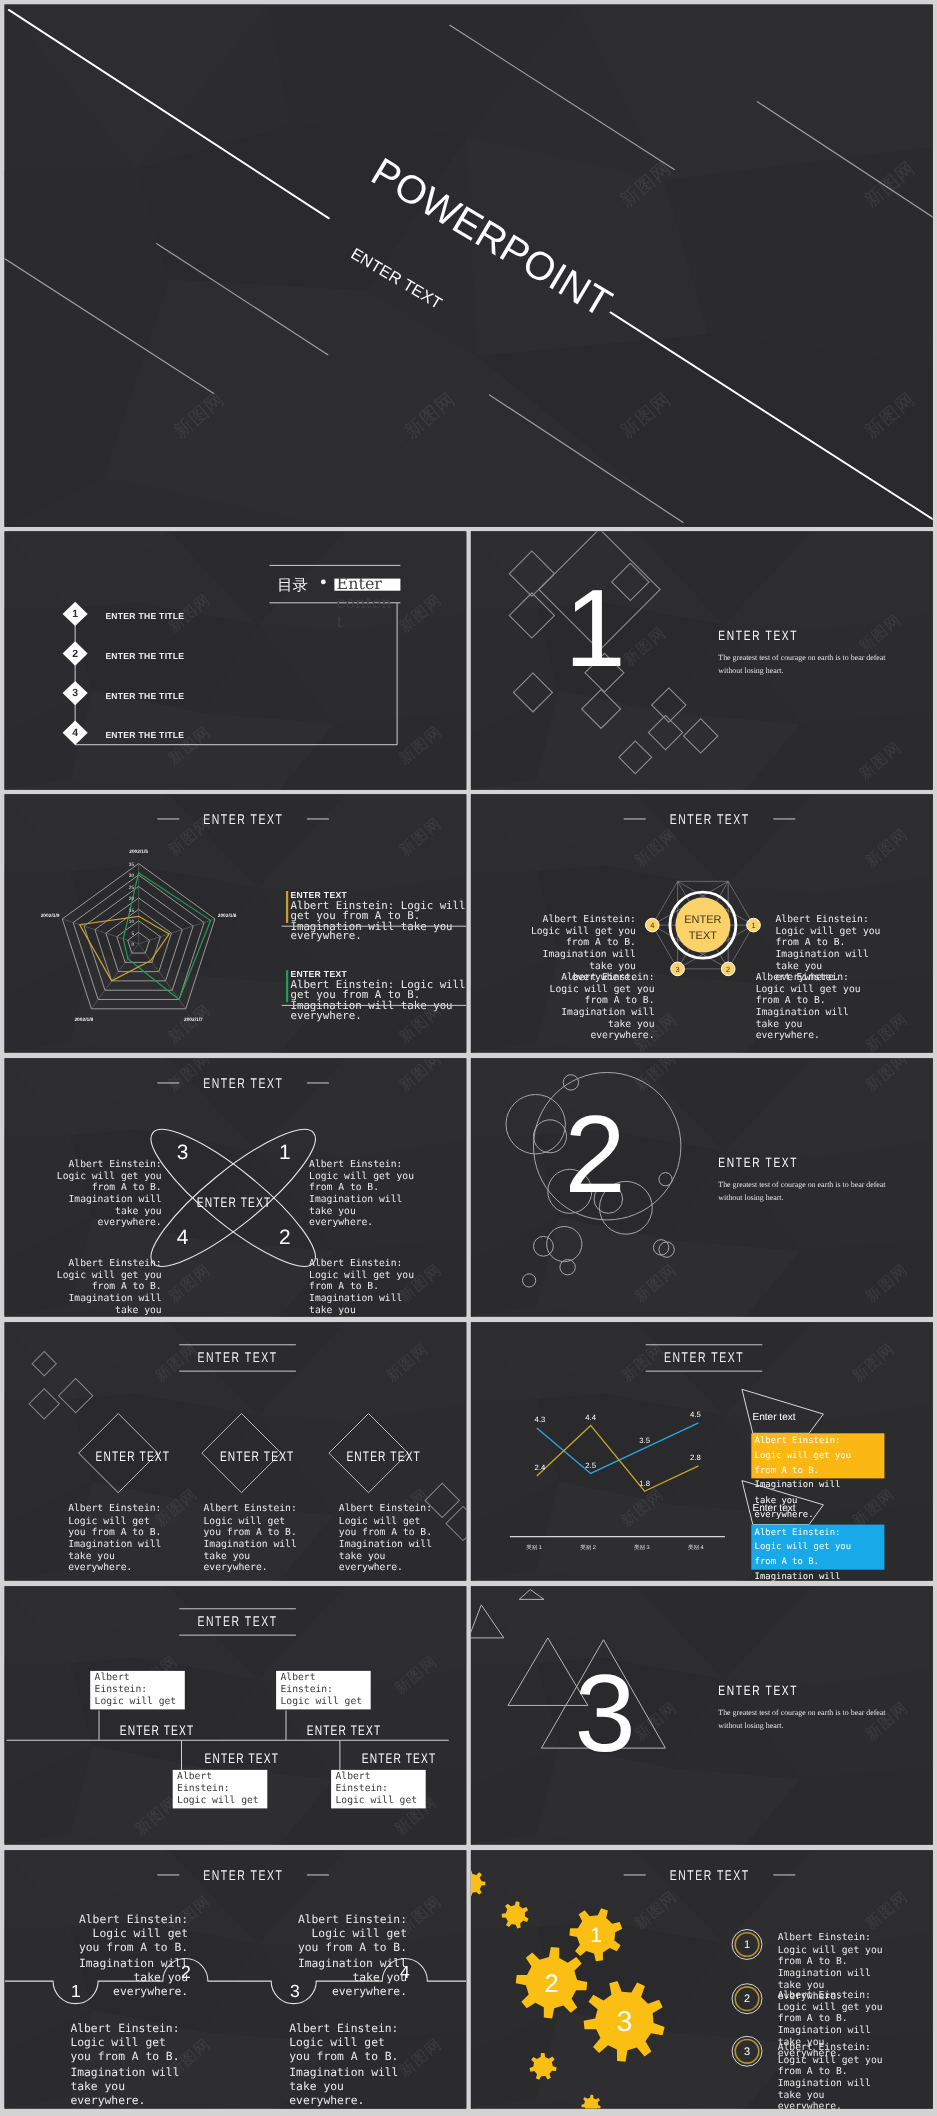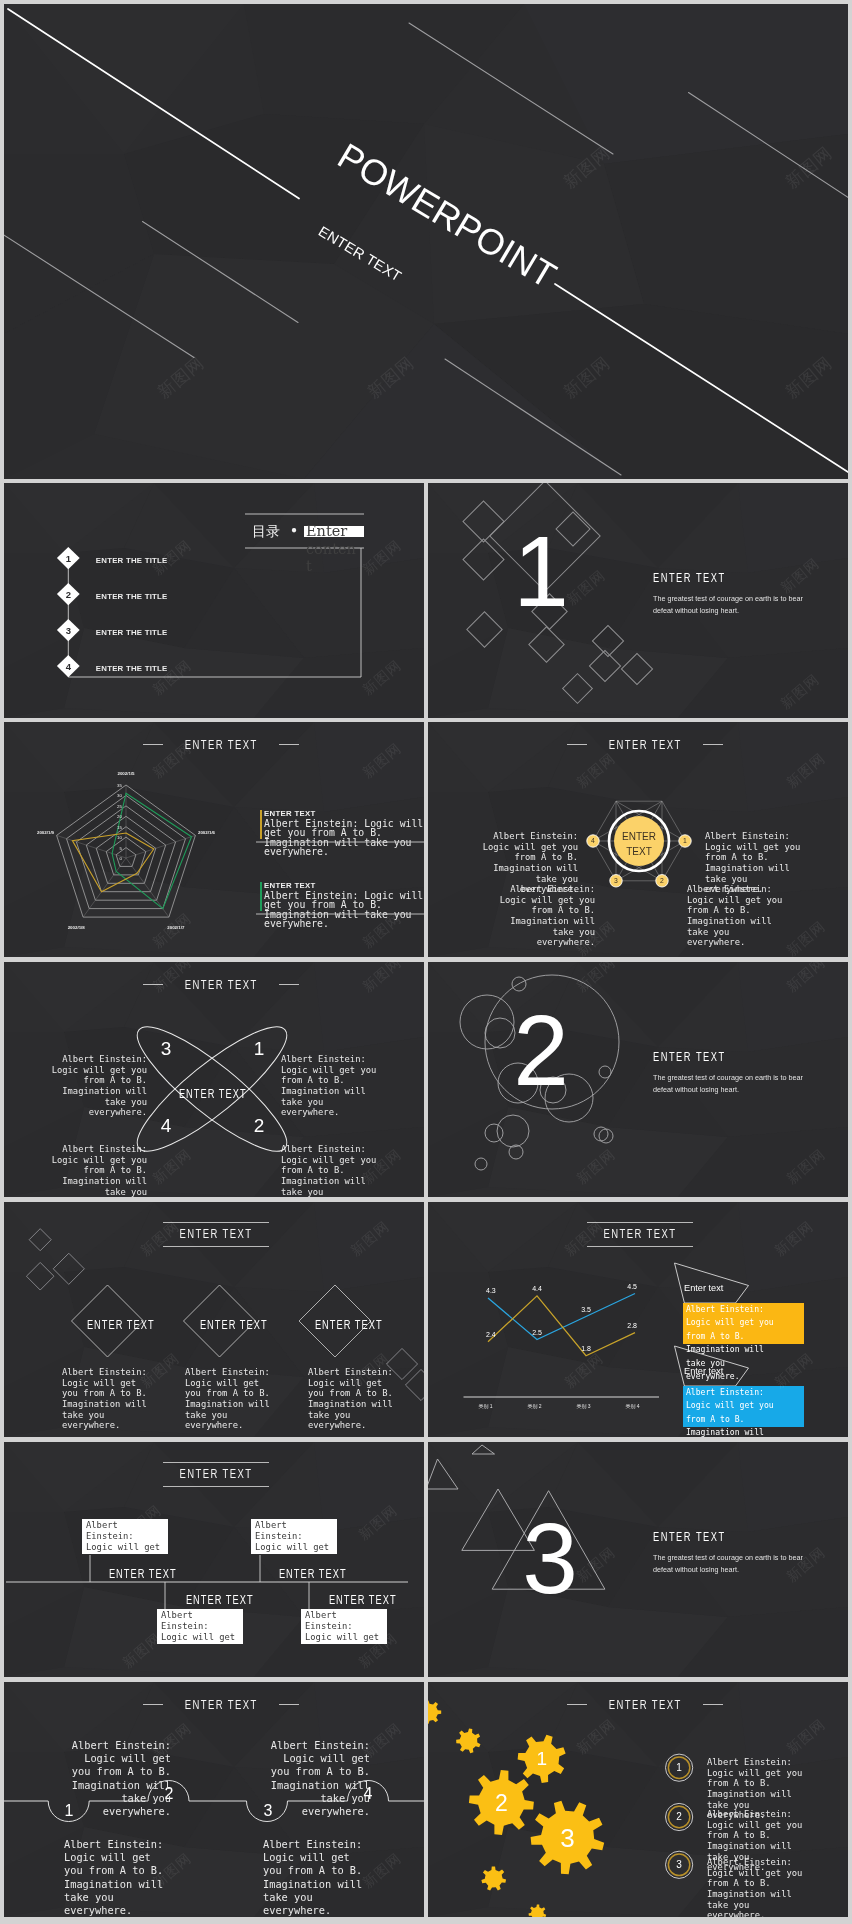--- a/index.html
+++ b/index.html
@@ -20,21 +20,21 @@
   .hdr2{position:absolute;text-align:center;}
   .hdr2 .tx{color:#f4f4f4;font-size:12.8px;letter-spacing:1.9px;white-space:nowrap;padding:4px 0;line-height:1.15;transform:scaleX(0.74);}
   .hdr2 .ln{height:1.2px;background:#b9b9b9;}
   .body-mono{position:absolute;color:#e9e9e9;font-family:"DejaVu Sans Mono","Liberation Mono",monospace;
       font-size:8.8px;line-height:1.21;}
   .body-mono.lg{font-size:10.3px;line-height:1.28;}
   .cap{color:#fff;font-size:12.5px;letter-spacing:1.4px;white-space:nowrap;display:inline-block;
        transform:scaleX(0.74);transform-origin:center;line-height:1;}
   .big-num{position:absolute;color:#fff;font-weight:400;line-height:1;}
   .lead{position:absolute;color:#fff;font-size:12.2px;letter-spacing:2.0px;white-space:nowrap;transform:scaleX(0.76);transform-origin:left top;line-height:1;}
-  .sub{position:absolute;color:#e2e2e2;font-size:7.2px;line-height:1.62;width:155px;}
+  .sub{position:absolute;color:#e2e2e2;font-size:7.2px;line-height:1.62;width:155px;font-family:Liberation Serif, serif;}
 </style>
 </head>
 <body>
 
 <div class="page">
 
   <div class="slide hero">
     <svg class="poly" viewBox="0 0 844 475" preserveAspectRatio="none">
       <defs>
         <linearGradient id="pg1" x1="0" y1="0" x2="1" y2="1">

